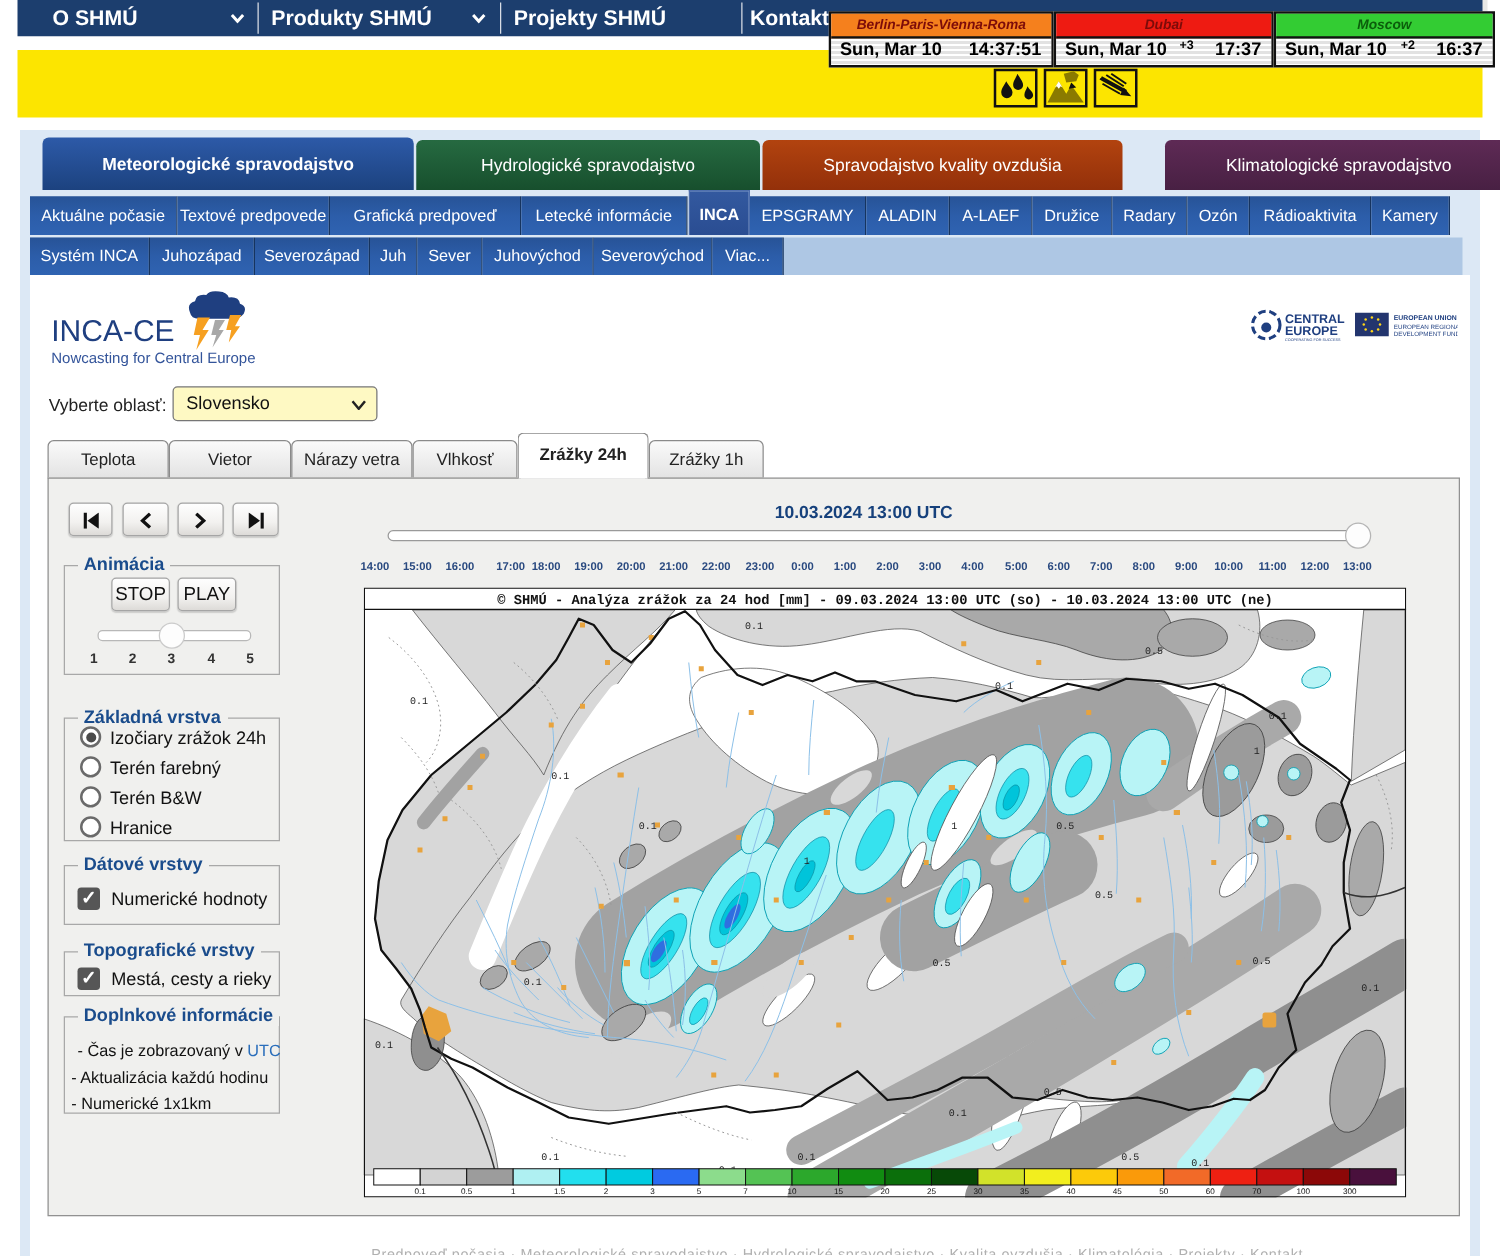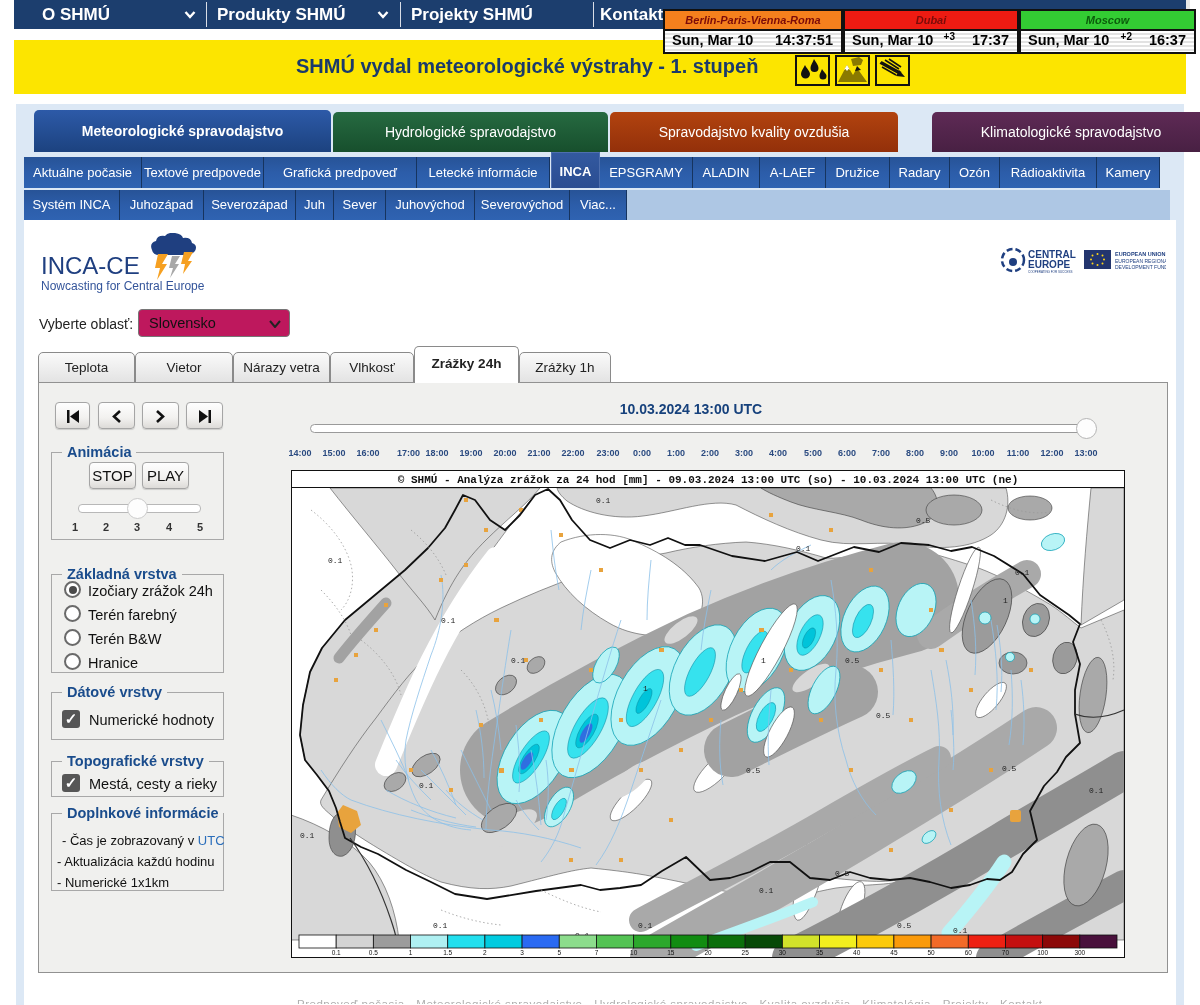--- a/index.html
+++ b/index.html
@@ -72,21 +72,20 @@
   <svg class="chev" style="left:363px; top:11px;" width="12" height="8" viewBox="0 0 12 8">
       <path d="M1.5 1 L6 6 L10.5 1" fill="none" stroke="#fff" stroke-width="2.4"></path>
     </svg>
   <div class="msep" style="left:386px;"></div>
   <div class="mitem" style="left:397px;">Projekty SHMÚ</div>
   <div class="msep" style="left:579px;"></div>
   <div class="mitem" style="left:586px;">Kontakt</div>
 </div>
 
 <div class="abs" id="ybar">
-  <div id="ytext">SHMÚ vydal meteorologické výstrahy - 1. stupeň</div>
   <div class="wicon" style="left:781px;">
     <svg width="31" height="27" viewBox="0 0 31 27">
       <path d="M8 8 C6 12 4 14 4 17 a4.5 4.5 0 0 0 9 0 C13 14 10 12 8 8 Z" fill="#111"></path>
       <path d="M17 2 C15.5 6 13.5 8 13.5 11 a4 4 0 0 0 8 0 C21.5 8 18.5 5 17 2 Z" fill="#111"></path>
       <path d="M25 12 C24 15 22.5 16.5 22.5 19 a3.5 3.5 0 0 0 7 0 C29.5 16.5 26.5 15 25 12 Z" fill="#111"></path>
     </svg>
   </div>
   <div class="wicon" style="left:821px;">
     <svg width="31" height="27" viewBox="0 0 31 27">
       <path d="M1 25 L10 8 L16 18 L20 11 L30 25 Z" fill="#8a7a00"></path>
@@ -199,21 +198,21 @@
       <circle cx="20" cy="9.5" r="1"></circle>
     <circle cx="8.5" cy="13.5" r="1"></circle>
       <circle cx="18.5" cy="13.5" r="1"></circle>
   </g>
   <text x="31" y="6" font-size="5.5" font-weight="bold" fill="#1f3f80" font-family="Liberation Sans">EUROPEAN UNION</text>
   <text x="31" y="13" font-size="5" fill="#1f3f80" font-family="Liberation Sans">EUROPEAN REGIONAL</text>
   <text x="31" y="19" font-size="5" fill="#1f3f80" font-family="Liberation Sans">DEVELOPMENT FUND</text>
 </svg>
 
 <div class="abs" style="left:39px; top:316px; font-size:14px; color:#222;">Vyberte oblasť:</div>
-<div class="abs" style="left:138px; top:309px; width:152px; height:28px; border:1px solid #767676; border-radius:4px; background:#be185d;">
+<div class="abs" style="left:138px; top:309px; width:164px; height:28px; border:1px solid #767676; border-radius:4px; background:#fef9c3;">
   <div class="abs" style="left:10px; top:5px; font-size:14.5px; color:#111;">Slovensko</div>
   <svg class="abs" style="right:8px; top:10px;" width="12" height="8" viewBox="0 0 12 8">
       <path d="M1 1 L6 7 L11 1" fill="none" stroke="#222" stroke-width="2"></path>
     </svg>
 </div>
 
 <div class="tab2" style="left:38px; top:352px; width:97px; height:31px; line-height:30px;">Teplota</div>
 <div class="tab2" style="left:135px; top:352px; width:98px; height:31px; line-height:30px;">Vietor</div>
 <div class="tab2" style="left:233px; top:352px; width:97px; height:31px; line-height:30px;">Nárazy vetra</div>
 <div class="tab2" style="left:330px; top:352px; width:84px; height:31px; line-height:30px;">Vlhkosť</div>

